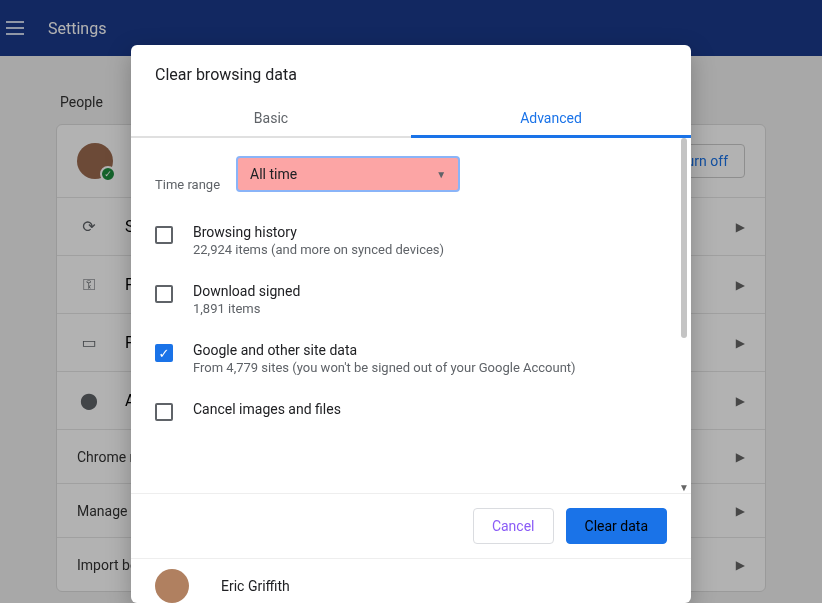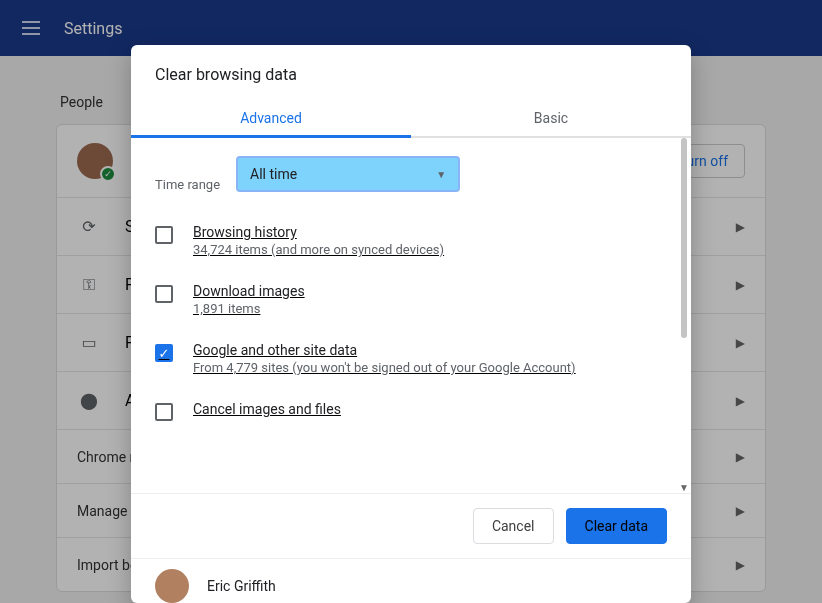--- a/index.html
+++ b/index.html
@@ -1,20 +1,20 @@
 <!DOCTYPE html>
 <html><head>
 <meta charset="utf-8">
 <style>
   * { box-sizing: border-box; margin: 0; padding: 0; font-family: Roboto, Arial, sans-serif; }
   body { width: 822px; height: 603px; overflow: hidden; background: #f1f1f1; position: relative; }
   .overlay { position: absolute; inset: 0; background: rgba(0,0,0,0.3); z-index: 5; }
 
   
-  .topbar { height: 56px; background: #1a3a8b; display: flex; align-items: center; padding: 0 22px; color: #fff; font-size: 16px; }
+  .topbar { height: 56px; background: #1a3a8b; display: flex; align-items: center; padding: 0 6px; color: #fff; font-size: 16px; }
   .hamburger { width: 18px; height: 14px; margin-right: 24px; display: flex; flex-direction: column; justify-content: space-between; cursor: pointer; }
   .hamburger span { height: 2px; background: #cfd8ee; }
 
   
   .page { padding: 20px 56px; }
   .section-title { font-size: 14px; color: #333; margin: 18px 0 14px 4px; }
   .card { border: 1px solid #ddd; border-radius: 6px; background: #fff; }
   .row { display: flex; align-items: center; height: 58px; border-top: 1px solid #e6e6e6; padding: 0 20px; position: relative; }
   .row:first-child { border-top: 0; height: 72px; }
   .row .icon { width: 24px; display: flex; justify-content: center; color: #5f6368; margin-right: 24px; font-size: 16px; }
@@ -32,35 +32,35 @@
   .tab { flex: 1; text-align: center; padding: 10px 0; font-size: 14px; color: #5f6368; cursor: pointer; position: relative; }
   .tab.active { color: #1a73e8; }
   .tab.active::after { content:""; position:absolute; left:0; right:0; bottom:-2px; height:3px; background:#1a73e8; }
 
   .body { padding: 18px 24px 0; overflow:hidden; position:relative; flex:1; }
   .body::after { content:""; position:absolute; top:0; right:4px; width:6px; height:200px; background:#c4c4c4; border-radius:3px; }
   .scroll-down { position:absolute; bottom:0; right:2px; color:#666; font-size:10px; }
 
   .range-row { display:flex; align-items:flex-end; gap:16px; margin-bottom: 24px; }
   .range-row label { font-size: 13px; color: #5f6368; }
-  .select { width: 224px; height: 36px; border: 2px solid #8ab4f8; border-radius: 4px; background:#7dd3fc; display:flex; align-items:center; padding:0 12px; font-size:14px; color:#202124; position:relative; cursor:pointer;}
+  .select { width: 224px; height: 36px; border: 2px solid #8ab4f8; border-radius: 4px; background:#fca5a5; display:flex; align-items:center; padding:0 12px; font-size:14px; color:#202124; position:relative; cursor:pointer;}
   .select .tri { position:absolute; right:12px; color:#5f6368; font-size:10px; }
 
-  .opt { display:flex; align-items:flex-start; gap:20px; padding: 8px 0 18px; text-decoration: underline; }
+  .opt { display:flex; align-items:flex-start; gap:20px; padding: 8px 0 18px; }
   .cb { width:18px; height:18px; border:2px solid #5f6368; border-radius:2px; margin-top:2px; flex-shrink:0; cursor:pointer; display:flex;align-items:center;justify-content:center; }
   .cb.checked { background:#1a73e8; border-color:#1a73e8; color:#fff; font-size:13px; }
   .opt .t { font-size:14px; color:#202124; margin-bottom:2px; }
   .opt .s { font-size:13px; color:#5f6368; }
 
   .footer { display:flex; justify-content:flex-end; gap:12px; padding: 14px 24px; border-top:1px solid #eee; background:#fff; }
   .btn { height:36px; padding:0 18px; border-radius:4px; font-size:14px; cursor:pointer; display:flex; align-items:center; }
-  .btn.cancel { border:1px solid #dadce0; background:#fff; color:#404040; }
+  .btn.cancel { border:1px solid #dadce0; background:#fff; color:#8b5cf6; }
   .btn.primary { border:1px solid #1a73e8; background:#1a73e8; color:#000000; }
 
-  .profile-footer { display:flex; align-items:center; gap:18px; padding: 10px 24px 0; border-top:1px solid #eee;}
+  .profile-footer { display:flex; align-items:center; gap:32px; padding: 10px 24px 0; border-top:1px solid #eee;}
   .profile-footer .pa { width:34px; height:34px; border-radius:50%; background:#b08060; }
   .profile-footer .pn { font-size:14px; color:#202124; }
 </style>
 </head>
 <body>
 
 <div class="topbar">
   <div class="hamburger">
       <span></span>
       <span></span>
@@ -115,43 +115,43 @@
       <div class="chev">▶</div>
     </div>
   </div>
 </div>
 
 <div class="overlay"></div>
 
 <div class="dialog">
   <h1>Clear browsing data</h1>
   <div class="tabs">
+    <div class="tab">Basic</div>
     <div class="tab active">Advanced</div>
-    <div class="tab">Basic</div>
   </div>
   <div class="body">
     <div class="range-row">
       <label>Time range</label>
       <div class="select">
         <span>All time</span>
         <span class="tri">▼</span>
       </div>
     </div>
     <div id="opts">
         <div class="opt">
           <div class="cb"></div>
           <div>
             <div class="t">Browsing history</div>
-            <div class="s">34,724 items (and more on synced devices)</div>
+            <div class="s">22,924 items (and more on synced devices)</div>
           </div>
         </div>
         <div class="opt">
           <div class="cb"></div>
           <div>
-            <div class="t">Download images</div>
+            <div class="t">Download signed</div>
             <div class="s">1,891 items</div>
           </div>
         </div>
         <div class="opt">
           <div class="cb checked">✓</div>
           <div>
             <div class="t">Google and other site data</div>
             <div class="s">From 4,779 sites (you won't be signed out of your Google Account)</div>
           </div>
         </div>

